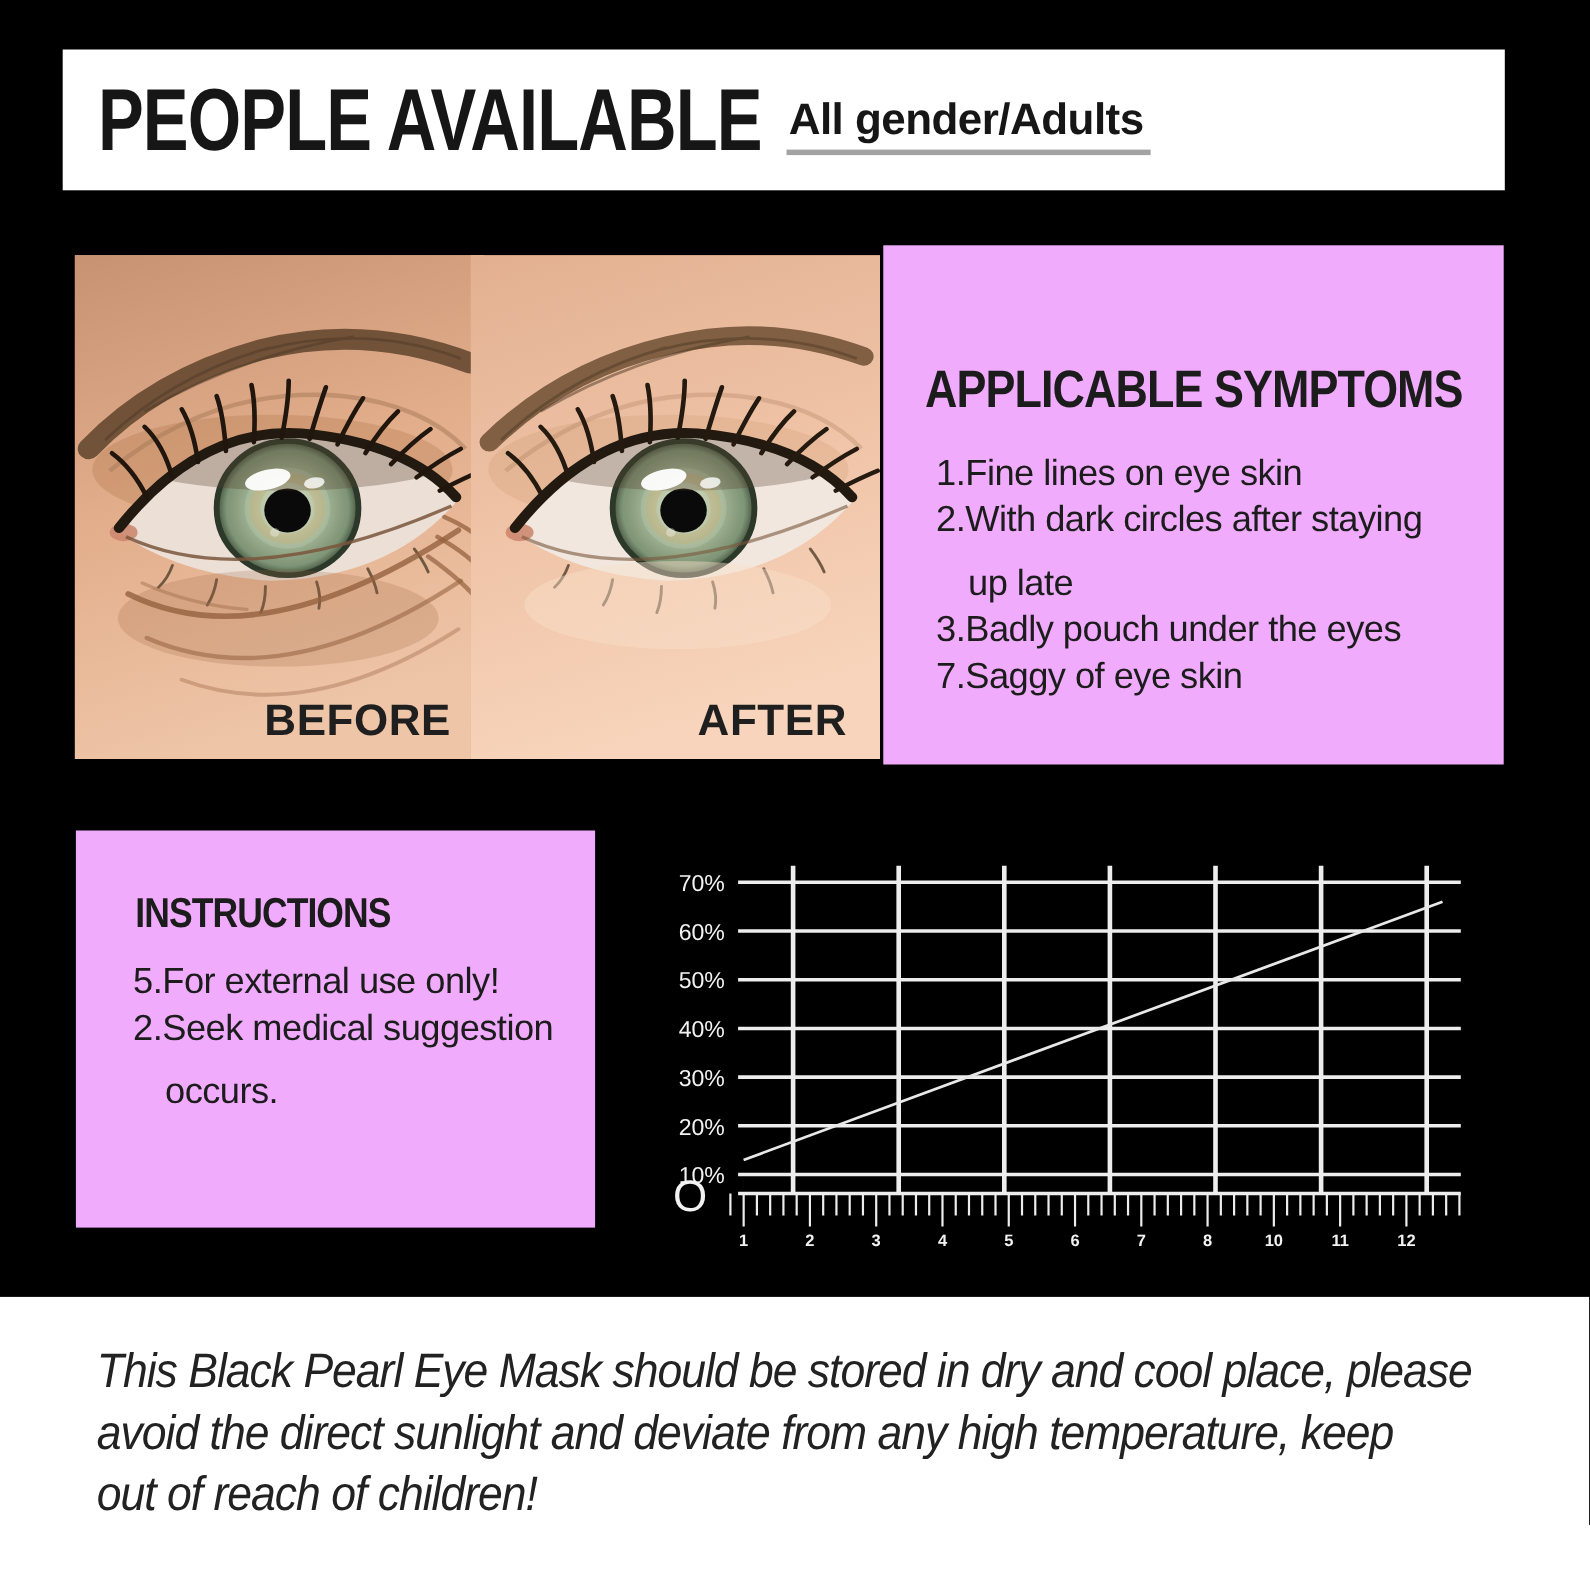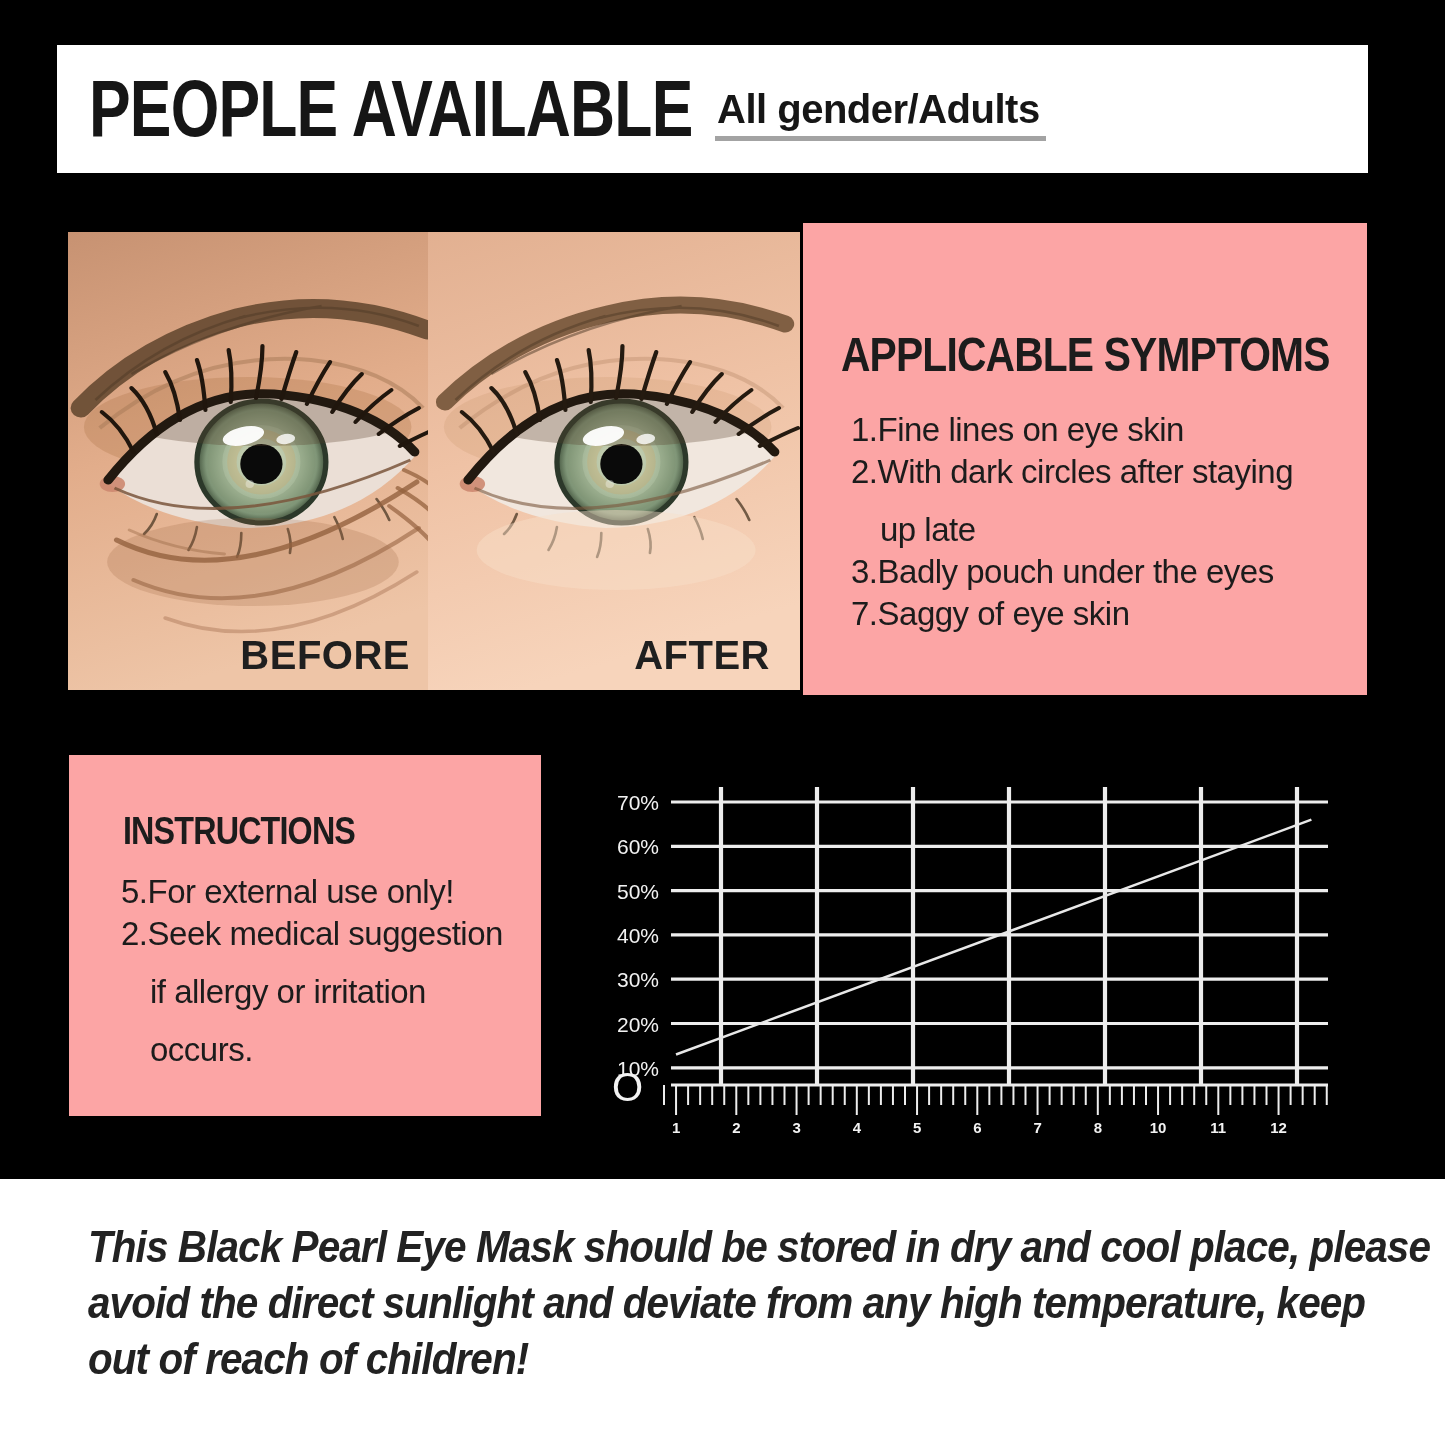--- a/index.html
+++ b/index.html
@@ -17,40 +17,40 @@
 
   
   .photo{position:absolute;top:232px;width:372px;height:458px;overflow:hidden;background:#e8b795;margin:0;}
   .photo-before{left:68px;}
   .photo-after{left:428px;}
   .eye-art{position:absolute;inset:0;}
   .photo-label{position:absolute;right:30px;bottom:12px;font-size:40px;font-weight:600;
                color:#1f1f1f;letter-spacing:0.5px;font-style:normal;}
 
   
-  .panel{position:absolute;background:#fca5a5;}
+  .panel{position:absolute;background:#f0abfc;}
   .symptoms-box{left:803px;top:223px;width:564px;height:472px;}
   .instructions-box{left:69px;top:755px;width:472px;height:361px;}
   .panel-title{display:inline-block;white-space:nowrap;font-weight:700;letter-spacing:-1px;
                transform:scaleX(0.85);transform-origin:left center;color:#1c1c1c;margin:0;}
   .symptoms-box .panel-title{font-size:48px;margin:104px 0 0 38px;}
   .instructions-box .panel-title{font-size:38px;margin:55px 0 0 54px;}
   .item-list{position:absolute;font-size:33px;letter-spacing:-0.5px;color:#1c1c1c;line-height:42px;}
   .symptoms-box .item-list{left:48px;top:186px;width:500px;}
   .instructions-box .item-list{left:52px;top:116px;width:410px;}
   .item-line{white-space:nowrap;}
   .item-line.cont{padding-left:29px;margin-top:16px;}
 
   
   .chart-wrap{position:absolute;left:601px;top:775px;width:740px;height:390px;}
   .chart-wrap svg{display:block;}
 
   
   .footer-band{position:absolute;left:0;top:1179px;width:1445px;height:266px;background:#fff;}
-  .footer-text{padding:40px 0 0 88px;font-style:italic;font-weight:700;font-size:44px;
+  .footer-text{padding:40px 0 0 88px;font-style:italic;font-weight:400;font-size:44px;
                letter-spacing:-1px;color:#222;}
   .footer-line{white-space:nowrap;line-height:56px;transform:scaleX(0.92);transform-origin:left center;}
 </style>
 </head>
 <body>
 
 <div class="canvas">
 
   <header class="header-bar">
     <div class="title-wrap">
@@ -230,21 +230,20 @@
   </section>
 
   <section class="panel instructions-box">
     <h2 class="panel-title">INSTRUCTIONS</h2>
     <div class="item-list" id="instructions-list">
         <div>
           <div class="item-line">5.For external use only!</div>
         </div>
         <div>
           <div class="item-line">2.Seek medical suggestion</div>
-          <div class="item-line cont">if allergy or irritation</div>
           <div class="item-line cont">occurs.</div>
         </div>
       </div>
   </section>
 
   <div class="chart-wrap">
     <svg id="chart-svg" width="740" height="390" viewBox="0 0 740 390">
         <line x1="70" y1="27" x2="727" y2="27" stroke="#ededed" stroke-width="3.2"></line>
         <text x="58" y="35" fill="#f2f2f2" font-size="21" text-anchor="end" font-family="&quot;Liberation Sans&quot;, sans-serif">70%</text>
         <line x1="70" y1="71.3" x2="727" y2="71.3" stroke="#ededed" stroke-width="3.2"></line>

